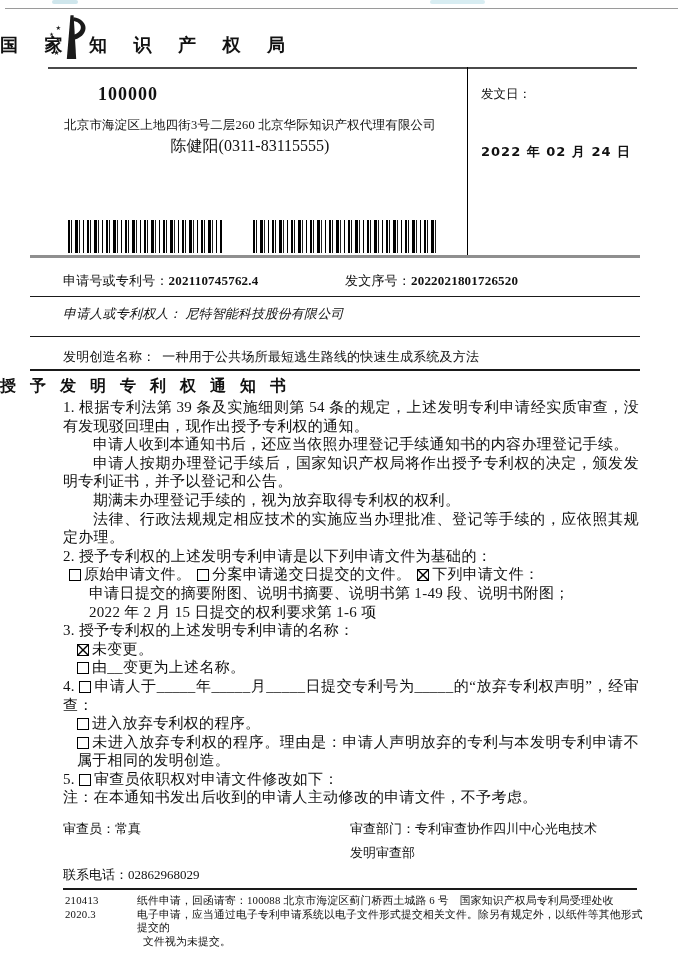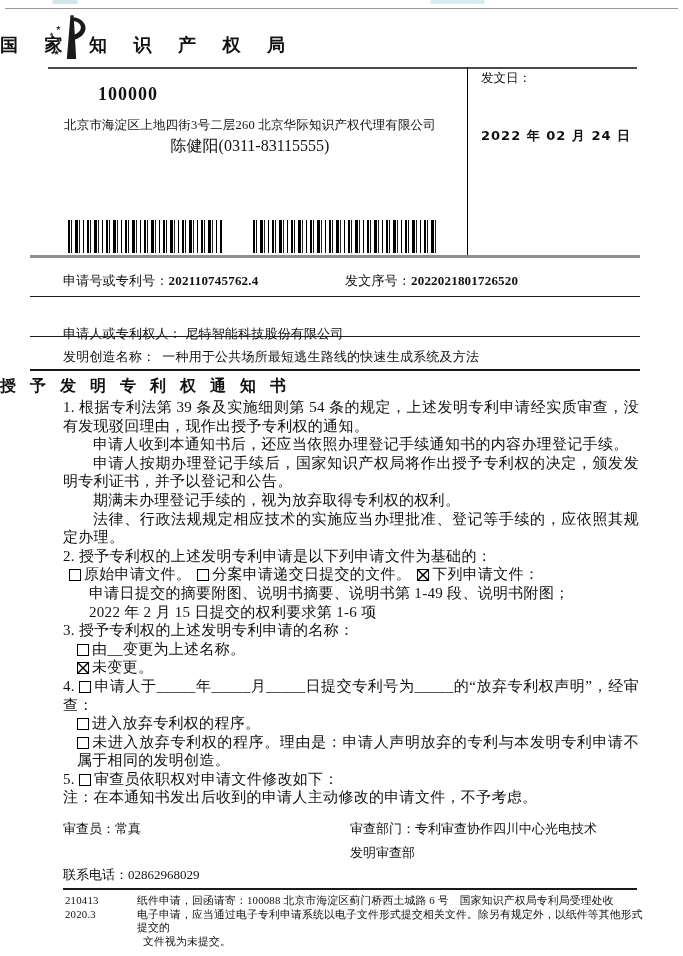--- a/index.html
+++ b/index.html
@@ -19,21 +19,21 @@
   .agency-title { position:absolute; left:0; top:33px; width:100%; text-align:left;
     font-size:18px; font-weight:bold; letter-spacing:11px; }
   .head-rule { position:absolute; left:48px; top:67px; width:589px; height:2px; background:#4a4a4a; }
 
   
   .mail-left { position:absolute; left:40px; top:84px; width:420px; text-align:center; }
   .postal { text-align:left; padding-left:58px; font-size:18px; font-weight:bold; letter-spacing:1px; }
   .addr { margin-top:12px; font-size:12.5px; letter-spacing:0.2px; }
   .contact { margin-top:2px; font-size:16px; }
   .vline { position:absolute; left:467px; top:67px; width:1px; height:190px; background:#000; }
-  .mail-right { position:absolute; left:481px; top:70px; width:180px; }
+  .mail-right { position:absolute; left:481px; top:86px; width:180px; }
   .issue-date-label { font-size:12.5px; }
   .issue-date { margin-top:40px; font-size:13px; font-weight:bold; letter-spacing:1px;
     font-family:"DejaVu Sans","Liberation Sans",sans-serif; }
 
   .barcode { position:absolute; top:220px; height:33px;
     background:repeating-linear-gradient(90deg,
       #000 0, #000 2px, #fff 2px, #fff 3px,
       #111 3px, #111 4px, #fff 4px, #fff 7px,
       #000 7px, #000 10px, #fff 10px, #fff 11px,
       #222 11px, #222 12px, #fff 12px, #fff 15px,
@@ -41,21 +41,21 @@
   .barcode.left { left:68px; width:154px; }
   .barcode.right { left:253px; width:184px; }
 
   .thick-rule { position:absolute; left:30px; top:255px; width:610px; height:3px; background:#8f8f8f; }
 
   
   .meta-row { position:absolute; left:63px; width:577px; font-size:13px; letter-spacing:0.2px; }
   .meta-row .val { font-weight:bold; }
   .row1 { top:272px; }
   .row1 .pair2 { position:absolute; left:282px; top:0; }
-  .row2 { top:325px; }
+  .row2 { top:305px;font-style:italic; }
   .row3 { top:348px; }
   .meta-rule { position:absolute; left:30px; width:610px; height:1px; background:#1a1a1a; }
   .mr1 { top:296px; } .mr2 { top:336px; } .mr3 { top:369px; height:2px; }
 
   
   .doc-title { position:absolute; left:0; top:376px; width:100%; text-align:left;
     font-size:16px; font-weight:bold; letter-spacing:5px; }
 
   
   .body { position:absolute; left:63px; top:398px; width:576px;
@@ -153,22 +153,22 @@
     <p>2. 授予专利权的上述发明专利申请是以下列申请文件为基础的：</p>
     <p class="cbrow">
       <span class="cb-item"><span class="box"></span><span>原始申请文件。</span></span>
       <span class="cb-item"><span class="box"></span><span>分案申请递交日提交的文件。</span></span>
       <span class="cb-item"><span class="box checked"></span><span>下列申请文件：</span></span>
     </p>
     <p class="sub">申请日提交的摘要附图、说明书摘要、说明书第 1-49 段、说明书附图；</p>
     <p class="sub">2022 年 2 月 15 日提交的权利要求第 1-6 项</p>
 
     <p>3. 授予专利权的上述发明专利申请的名称：</p>
+    <p class="cbl"><span class="box checked"></span><span>未变更。</span></p>
     <p class="cbl"><span class="box"></span><span>由__变更为上述名称。</span></p>
-    <p class="cbl"><span class="box checked"></span><span>未变更。</span></p>
 
     <p><span>4.</span> <span class="box"></span><span>申请人于_____年_____月_____日提交专利号为_____的“放弃专利权声明”，经审查：</span></p>
     <p class="cbl"><span class="box"></span><span>进入放弃专利权的程序。</span></p>
     <p class="cbl"><span class="box"></span><span>未进入放弃专利权的程序。理由是：申请人声明放弃的专利与本发明专利申请不属于相同的发明创造。</span></p>
 
     <p><span>5.</span> <span class="box"></span><span>审查员依职权对申请文件修改如下：</span></p>
 
     <p class="note">注：在本通知书发出后收到的申请人主动修改的申请文件，不予考虑。</p>
   </div>
 

